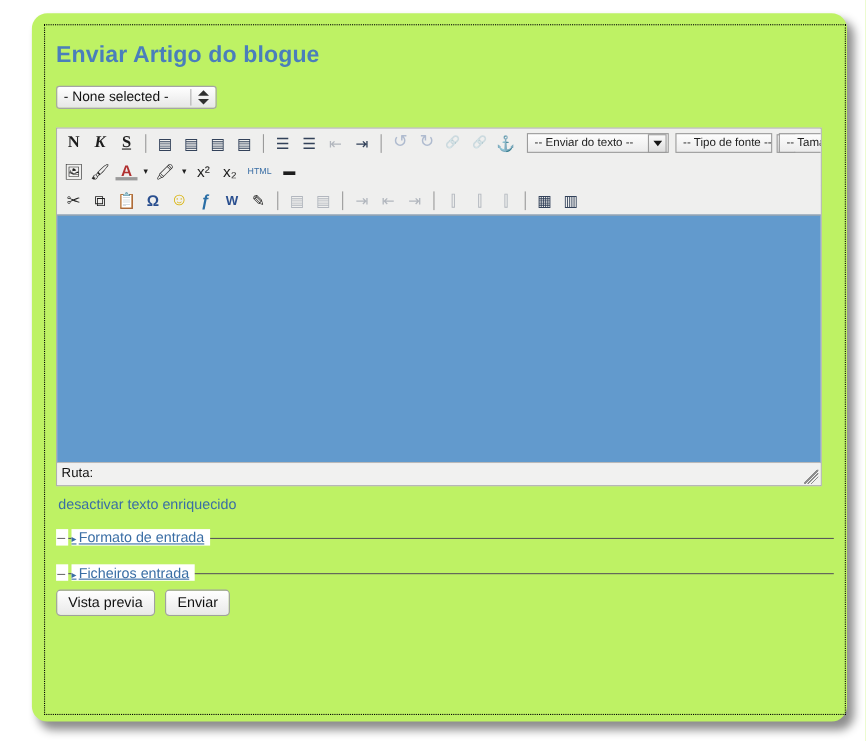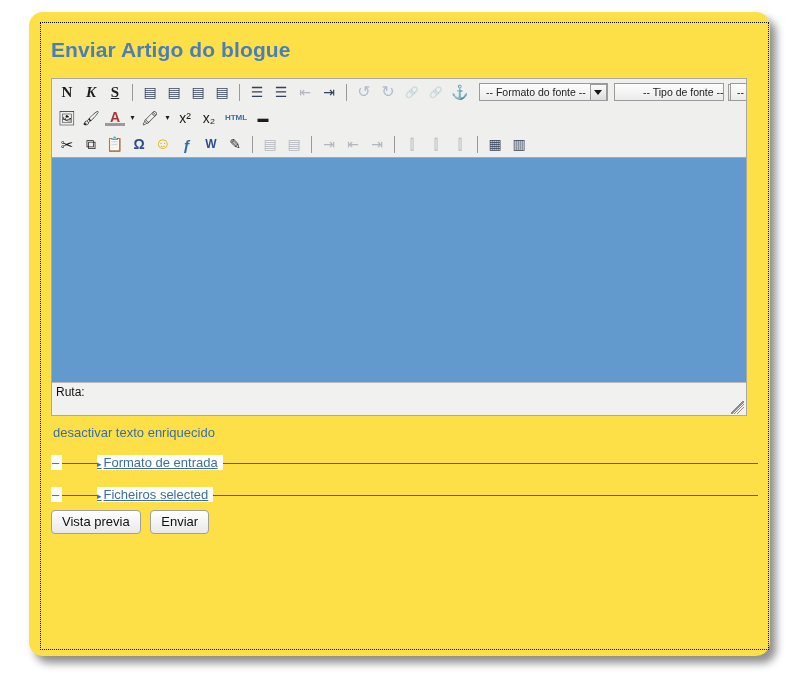--- a/index.html
+++ b/index.html
@@ -16,21 +16,21 @@
     overflow: hidden;
   }
 
   
   #page-panel {
     position: absolute;
     left: 29px;
     top: 12px;
     width: 741px;
     height: 644px;
-    background: #fde047;
+    background: #bef264;
     border-radius: 14px;
     box-shadow: 6px 7px 9px rgba(0,0,0,0.45);
   }
 
   
   #content-area {
     position: absolute;
     left: 11px;
     top: 10px;
     width: 707px;
@@ -203,38 +203,38 @@
     justify-content: center;
     flex: 0 0 auto;
   }
   .tb-select .ts-arrow:after {
     content: "";
     border-left: 4px solid transparent;
     border-right: 4px solid transparent;
     border-top: 5px solid #151515;
   }
   .sel-w1 { width: 129px; }
-  .sel-w2 { width: 110px; padding-left: 22px; }
+  .sel-w2 { width: 88px; }
   .sel-w3 { width: 124px; }
 
   
   #editor-body {
     height: 224px;
     background: #629acd;
     border-top: 1px solid #a9a9a9;
     border-bottom: 1px solid #b9b9b9;
   }
   
   #editor-status {
     height: 18px;
     background: #f1f1f0;
     position: relative;
     font-size: 12px;
     color: #111;
-    padding: 2px 0 12px 4px;
+    padding: 2px 0 0 4px;
     box-sizing: content-box;
   }
   #resize-grip {
     position: absolute;
     right: 2px;
     bottom: 1px;
     width: 13px;
     height: 13px;
     background:
       linear-gradient(135deg, transparent 0 46%, #8d8d8d 46% 54%, transparent 54% 100%) no-repeat 3px 3px / 10px 10px,
@@ -267,21 +267,20 @@
   }
   .fieldset-legend {
     position: absolute;
     left: 14px;
     top: 5px;
     background: #ffffff;
     padding-right: 5px;
     font-size: 13px;
     color: #3a6ea5;
     white-space: nowrap;
-    margin-left: 32px;
   }
   .fieldset-legend .tri {
     font-size: 9px;
     margin-right: 2px;
     color: #3a6ea5;
   }
   .fieldset-dash {
     position: absolute;
     left: 0;
     top: 5px;
@@ -310,20 +309,25 @@
 
 <div id="page-panel">
   <div id="content-area">
 
     <h1 id="page-title">Enviar Artigo do blogue</h1>
 
     
 
     
     <div class="field-block">
+      <div class="mac-select">
+        <span class="sel-text">- None selected -</span>
+        <span class="sel-div"></span>
+        <span class="sel-arrows"></span>
+      </div>
     </div>
 
     
 
     <div id="editor-shell">
 
       <div class="toolbar-row" id="toolbar-row-1">
           <span class="tb-btn" title="Negrita">
             <span class="g-bold">N</span>
           </span>
@@ -344,41 +348,41 @@
           <span class="tb-btn dim" title="Reducir sangría" style="color: rgb(51, 66, 90);">⇤</span>
           <span class="tb-btn" title="Aumentar sangría" style="color: rgb(51, 66, 90);">⇥</span>
           <span class="tb-sep"></span>
           <span class="tb-btn dim" title="Desfacer" style="color: rgb(42, 79, 143); font-size: 16px;">↺</span>
           <span class="tb-btn dim" title="Refacer" style="color: rgb(42, 79, 143); font-size: 16px;">↻</span>
           <span class="tb-btn dim" title="Ligazón" style="font-size: 11px;">🔗</span>
           <span class="tb-btn dim" title="Quitar ligazón" style="font-size: 11px;">🔗</span>
           <span class="tb-btn" title="Áncora" style="color: rgb(42, 79, 143);">⚓</span>
           <span class="tb-spacer"></span>
           <span class="tb-select sel-w1">
-            <span class="ts-label">-- Formato do fonte --</span>
+            <span class="ts-label">-- Enviar do texto --</span>
             <span class="ts-arrow"></span>
           </span>
           <span class="tb-select sel-w2">
             <span class="ts-label">-- Tipo de fonte --</span>
             <span class="ts-arrow"></span>
           </span>
           <span class="tb-select sel-w3">
             <span class="ts-label">-- Tamaño do texto --</span>
           </span>
         </div>
       <div class="toolbar-row" id="toolbar-row-2">
           <span class="tb-btn" title="Inserir imaxe">🖼</span>
           <span class="tb-btn" title="Limpar formato">🖌</span>
           <span class="tb-btn" title="Cor do texto" style="color: rgb(176, 48, 48); font-weight: bold; border-bottom: 3px solid rgb(155, 155, 155); height: 13px;">A</span>
           <span class="tb-btn" title="Máis cores" style="font-size: 8px; width: 9px; margin: 0px 1px;">▾</span>
           <span class="tb-btn" title="Cor de fondo">🖍</span>
           <span class="tb-btn" title="Máis cores de fondo" style="font-size: 8px; width: 9px; margin: 0px 1px;">▾</span>
           <span class="tb-btn" title="Superíndice">x²</span>
           <span class="tb-btn" title="Subíndice">x₂</span>
-          <span class="tb-btn" title="Código fonte HTML" style="font-size: 8px; color: rgb(58, 110, 165); font-weight: bold; width: 26px;">HTML</span>
+          <span class="tb-btn" title="Código fonte HTML" style="font-size: 8px; color: rgb(58, 110, 165); font-weight: normal; width: 26px;">HTML</span>
           <span class="tb-btn" title="Liña horizontal" style="font-size: 11px;">▬</span>
         </div>
       <div class="toolbar-row" id="toolbar-row-3">
           <span class="tb-btn" title="Cortar" style="font-size: 15px;">✂</span>
           <span class="tb-btn" title="Copiar">⧉</span>
           <span class="tb-btn" title="Pegar">📋</span>
           <span class="tb-btn" title="Carácter especial" style="color: rgb(42, 79, 143); font-weight: bold;">Ω</span>
           <span class="tb-btn" title="Emoticona" style="color: rgb(216, 176, 0); font-size: 16px;">☺</span>
           <span class="tb-btn" title="Inserir Flash" style="color: rgb(42, 110, 165); font-weight: bold; font-size: 15px;">ƒ</span>
           <span class="tb-btn" title="Pegar desde Word" style="color: rgb(42, 79, 143); font-weight: bold; font-size: 12px;">W</span>
@@ -413,21 +417,21 @@
     
     <div id="fieldsets-container">
         <div class="fieldset-row">
           <div class="fieldset-line"></div>
           <span class="fieldset-dash">–</span>
           <a class="fieldset-legend" href="#"><span class="tri">▸</span><span>Formato de entrada</span></a>
         </div>
         <div class="fieldset-row">
           <div class="fieldset-line"></div>
           <span class="fieldset-dash">–</span>
-          <a class="fieldset-legend" href="#"><span class="tri">▸</span><span>Ficheiros selected</span></a>
+          <a class="fieldset-legend" href="#"><span class="tri">▸</span><span>Ficheiros entrada</span></a>
         </div>
       </div>
 
     
     <div id="button-bar">
       <button class="form-button">Vista previa</button>
       <button class="form-button">Enviar</button>
     </div>
 
   </div>

